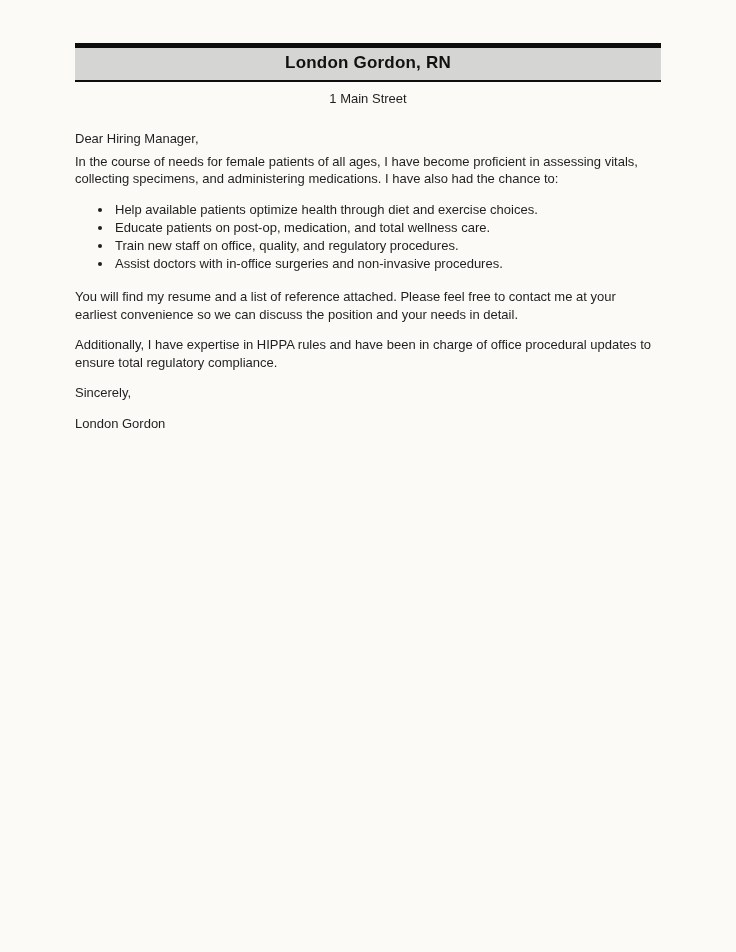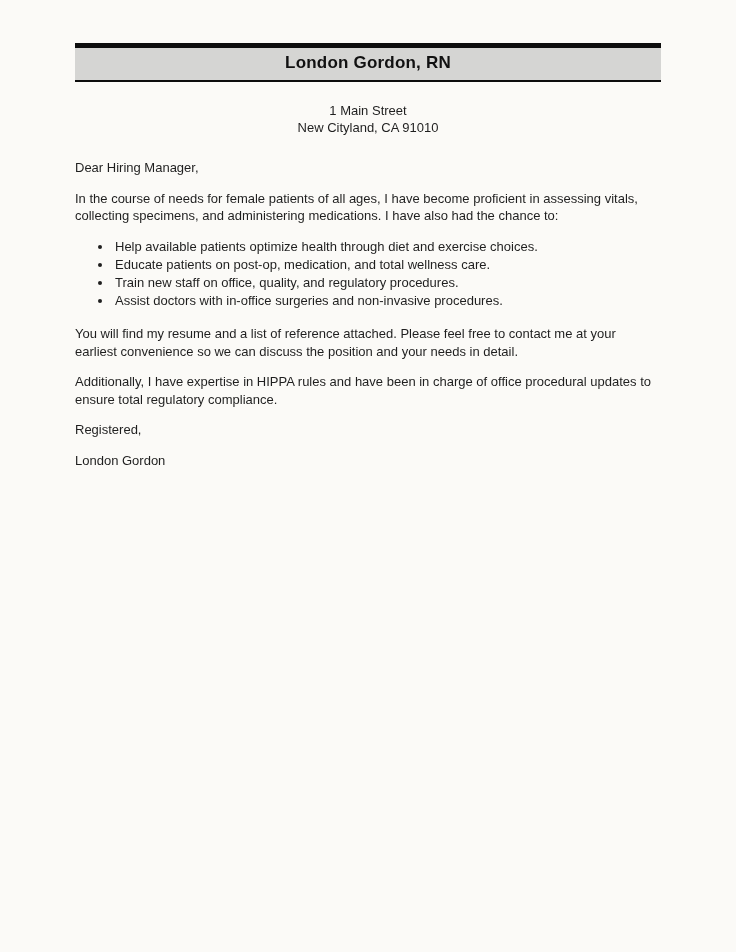--- a/index.html
+++ b/index.html
@@ -29,35 +29,35 @@
     padding: 5px 0 7px 0;
   }
   .letter-name {
     font-size: 17px;
     font-weight: bold;
     letter-spacing: 0.2px;
     color: #111;
   }
   .contact-block {
     text-align: center;
-    margin-top: 20px;
+    margin-top: 8px;
     font-size: 13px;
     line-height: 17px;
     color: #1f1f1f;
   }
   .letter-body {
     margin-top: 23px;
     font-size: 13px;
     line-height: 17.5px;
   }
   .letter-body p {
     margin: 0 0 13px 0;
   }
   p.salutation {
-    margin-bottom: 13px;
+    margin-bottom: 5px;
   }
   ul.bullet-list {
     margin: 0 0 16px 0;
     padding: 0 0 0 38px;
     list-style: disc;
   }
   ul.bullet-list li {
     margin: 0 0 0.5px 0;
     padding-left: 2px;
   }
@@ -72,38 +72,37 @@
 <body>
 
 <div class="page">
 
   <div class="letter-header">
     <div class="letter-name">London Gordon, RN</div>
   </div>
 
   <div class="contact-block">
     <div>1 Main Street</div>
-    <div>New Cityland, CA 91010</div>
   </div>
 
   <div class="letter-body">
     <p class="salutation">Dear Hiring Manager,</p>
 
 
     <p>In the course of needs for female patients of all ages, I have become proficient in assessing vitals, collecting specimens, and administering medications. I have also had the chance to:</p>
 
     <ul class="bullet-list">
       <li>Help available patients optimize health through diet and exercise choices.</li>
       <li>Educate patients on post-op, medication, and total wellness care.</li>
       <li>Train new staff on office, quality, and regulatory procedures.</li>
       <li>Assist doctors with in-office surgeries and non-invasive procedures.</li>
     </ul>
 
     <p>You will find my resume and a list of reference attached. Please feel free to contact me at your earliest convenience so we can discuss the position and your needs in detail.</p>
 
     <p>Additionally, I have expertise in HIPPA rules and have been in charge of office procedural updates to ensure total regulatory compliance.</p>
 
-    <p class="closing">Registered,</p>
+    <p class="closing">Sincerely,</p>
 
     <p class="signature">London Gordon</p>
   </div>
 
 </div>
 
 </body></html>

